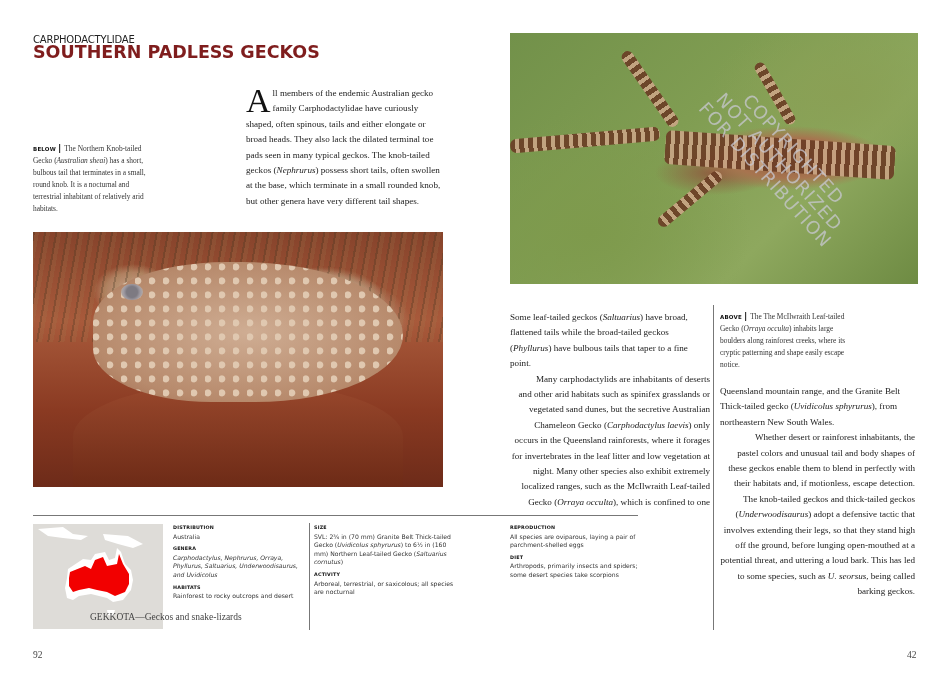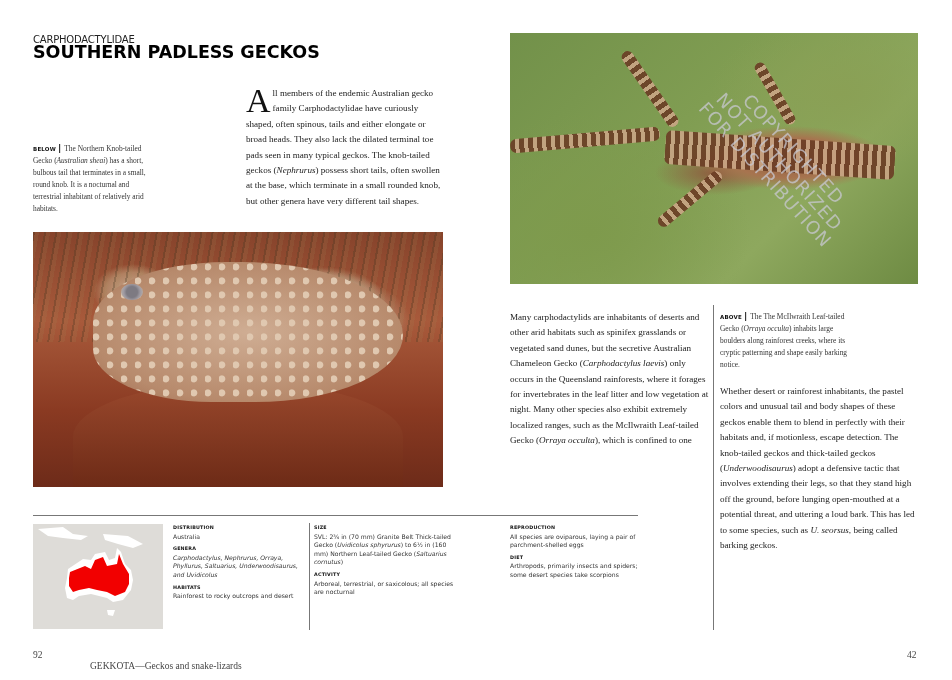--- a/index.html
+++ b/index.html
@@ -3,21 +3,21 @@
 <meta charset="utf-8">
 <style>
   * { box-sizing: border-box; margin: 0; padding: 0; }
   html, body { width: 952px; height: 680px; background: #ffffff; overflow: hidden; }
   body { position: relative; font-family: "Liberation Serif", serif; color: #222; }
 
   .abs { position: absolute; }
 
   
   .family { left: 33px; top: 34px; font-family: "DejaVu Sans", sans-serif; font-size: 10px; letter-spacing: -0.2px; color: #222; }
-  .title { left: 33px; top: 42px; font-family: "DejaVu Sans", sans-serif; font-weight: bold; font-size: 17.5px; color: #000000; letter-spacing: 0px; white-space: nowrap; }
+  .title { left: 33px; top: 42px; font-family: "DejaVu Sans", sans-serif; font-weight: bold; font-size: 17.5px; color: #7f1d1d; letter-spacing: 0px; white-space: nowrap; }
 
   
   .caption { font-family: "Liberation Serif", serif; font-size: 7.4px; line-height: 12px; color: #333; }
   .caption .label { font-family: "DejaVu Sans", sans-serif; font-weight: bold; font-size: 5.5px; letter-spacing: 0.2px; color: #111; }
   .caption .bar { font-family: "DejaVu Sans", sans-serif; font-weight: bold; font-size: 9px; margin: 0 3px 0 2px; color: #111; }
   .caption i { font-style: italic; }
 
   .cap-below { left: 33px; top: 142px; width: 125px; }
   .cap-above { left: 720px; top: 310px; width: 130px; }
 
@@ -76,21 +76,21 @@
   .fact .flabel { font-weight: bold; font-size: 4.8px; letter-spacing: 0.2px; color: #111; margin-top: 4px; display: block; }
   .fact .flabel:first-child { margin-top: 0; }
   .fact i { font-style: italic; }
   .fact-1 { left: 173px; top: 524px; width: 130px; }
   .fact-2 { left: 314px; top: 524px; width: 140px; }
   .fact-3 { left: 510px; top: 524px; width: 140px; }
 
   
   .footer { font-family: "Liberation Serif", serif; font-size: 9.5px; color: #444; }
   .page-left { left: 33px; top: 650px; }
-  .running-head { left: 90px; top: 661px; }
+  .running-head { left: 90px; top: 612px; }
   .page-right { left: 907px; top: 650px; }
 </style>
 </head>
 <body>
 
 <div class="abs family">CARPHODACTYLIDAE</div>
 <div class="abs title">SOUTHERN PADLESS GECKOS</div>
 
 <div class="abs caption cap-below">
   <span class="label">BELOW</span><span class="bar">|</span><span>The Northern Knob-tailed Gecko (</span><i>Australian sheai</i><span>) has a short, bulbous tail that terminates in a small, round knob. It is a nocturnal and terrestrial inhabitant of relatively arid habitats.</span>
@@ -114,28 +114,30 @@
   <div class="limb" style="left:230px;top:55px;width:70px;height:11px;transform:rotate(60deg);"></div>
   <div class="limb" style="left:0px;top:100px;width:150px;height:14px;transform:rotate(-5deg);"></div>
   <div class="watermark">
     <div>COPYRIGHTED</div>
     <div>NOT AUTHORIZED</div>
     <div>FOR DISTRIBUTION</div>
   </div>
 </div>
 
 <div class="abs caption cap-above">
-  <span class="label">ABOVE</span><span class="bar">|</span><span>The The McIlwraith Leaf-tailed Gecko (</span><i>Orraya occulta</i><span>) inhabits large boulders along rainforest creeks, where its cryptic patterning and shape easily barking notice.</span>
+  <span class="label">ABOVE</span><span class="bar">|</span><span>The The McIlwraith Leaf-tailed Gecko (</span><i>Orraya occulta</i><span>) inhabits large boulders along rainforest creeks, where its cryptic patterning and shape easily escape notice.</span>
 </div>
 
 <div class="abs body-text col-mid">
+  <p><span>Some leaf-tailed geckos (</span><i>Saltuarius</i><span>) have broad, flattened tails while the broad-tailed geckos (</span><i>Phyllurus</i><span>) have bulbous tails that taper to a fine point.</span></p>
   <p><span>Many carphodactylids are inhabitants of deserts and other arid habitats such as spinifex grasslands or vegetated sand dunes, but the secretive Australian Chameleon Gecko (</span><i>Carphodactylus laevis</i><span>) only occurs in the Queensland rainforests, where it forages for invertebrates in the leaf litter and low vegetation at night. Many other species also exhibit extremely localized ranges, such as the McIlwraith Leaf-tailed Gecko (</span><i>Orraya occulta</i><span>), which is confined to one</span></p>
 </div>
 
 <div class="abs body-text col-right">
+  <p><span>Queensland mountain range, and the Granite Belt Thick-tailed gecko (</span><i>Uvidicolus sphyrurus</i><span>), from northeastern New South Wales.</span></p>
   <p><span>Whether desert or rainforest inhabitants, the pastel colors and unusual tail and body shapes of these geckos enable them to blend in perfectly with their habitats and, if motionless, escape detection. The knob-tailed geckos and thick-tailed geckos (</span><i>Underwoodisaurus</i><span>) adopt a defensive tactic that involves extending their legs, so that they stand high off the ground, before lunging open-mouthed at a potential threat, and uttering a loud bark. This has led to some species, such as </span><i>U. seorsus</i><span>, being called barking geckos.</span></p>
 </div>
 
 <div class="rule rule-h"></div>
 <div class="rule rule-v1"></div>
 <div class="rule rule-v2"></div>
 
 <div class="abs map" aria-label="distribution map of Australia">
   <svg width="130" height="105" viewBox="0 0 130 105">
     <rect width="130" height="105" fill="#dedcd8"></rect>

